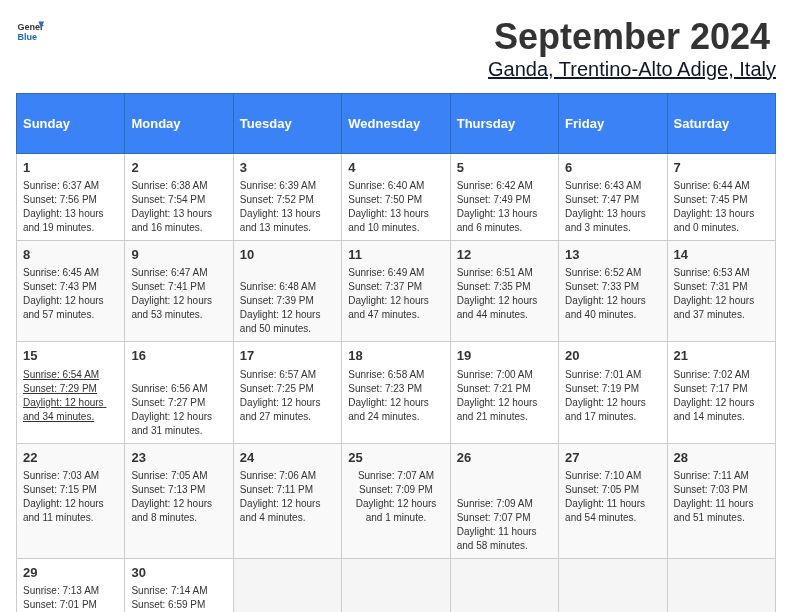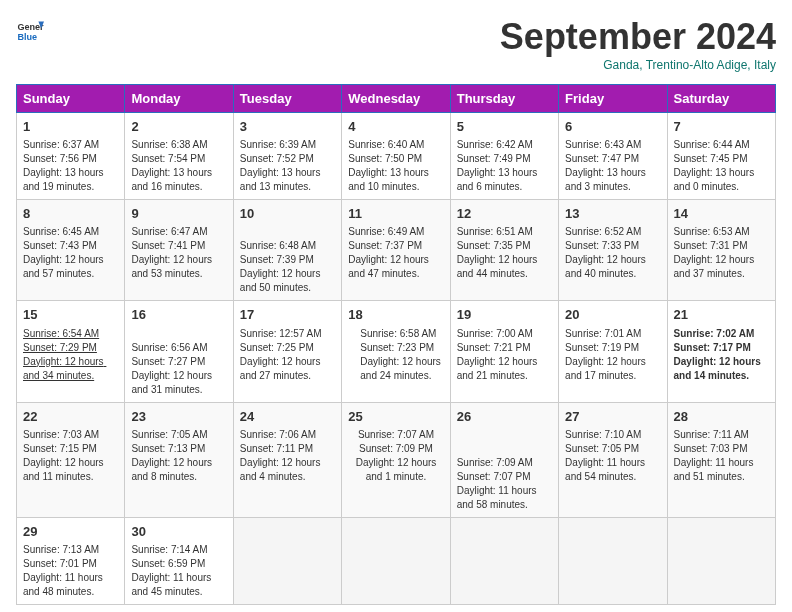--- a/index.html
+++ b/index.html
@@ -19,41 +19,42 @@
     .logo {
       display: flex;
       align-items: center;
       gap: 4px;
     }
     .logo-icon {
       width: 28px;
       height: 28px;
     }
     .title-block {
-      text-align: right;
+      text-align: center;
     }
     .month-title {
       font-size: 36px;
       font-weight: bold;
       color: #333;
     }
     .location {
-      font-size: 12px;
-      color: #0f766e;
+      font-size: 20px;
+      color: #0f172a;
+      text-decoration: underline;
     }
     table {
       width: 100%;
       border-collapse: collapse;
       font-size: 11px;
     }
     thead tr th {
-      background: #a21caf;
+      background: #3b82f6;
       color: #fff;
       text-align: left;
-      padding: 6px 6px;
+      padding: 22px 6px;
       font-size: 13px;
       font-weight: bold;
       border: 1px solid #2a6dbd;
     }
     tbody tr td {
       border: 1px solid #ccc;
       vertical-align: top;
       padding: 5px 6px;
       min-height: 80px;
       height: 85px;
@@ -207,45 +208,45 @@
 Daylight: 12 hours and 34 minutes.</div>
         </td>
         <td>
           <span class="day-num">16</span>
           <div class="day-detail" style="white-space: pre-wrap; margin-top: 16px;">Sunrise: 6:56 AM
 Sunset: 7:27 PM
 Daylight: 12 hours and 31 minutes.</div>
         </td>
         <td>
           <span class="day-num">17</span>
-          <div class="day-detail" style="white-space: pre-wrap;">Sunrise: 12:57 AM
+          <div class="day-detail" style="white-space: pre-wrap;">Sunrise: 6:57 AM
 Sunset: 7:25 PM
 Daylight: 12 hours and 27 minutes.</div>
         </td>
         <td>
           <span class="day-num">18</span>
-          <div class="day-detail" style="white-space: pre-wrap; margin-left: 12px;">Sunrise: 6:58 AM
+          <div class="day-detail" style="white-space: pre-wrap;">Sunrise: 6:58 AM
 Sunset: 7:23 PM
 Daylight: 12 hours and 24 minutes.</div>
         </td>
         <td>
           <span class="day-num">19</span>
           <div class="day-detail" style="white-space: pre-wrap;">Sunrise: 7:00 AM
 Sunset: 7:21 PM
 Daylight: 12 hours and 21 minutes.</div>
         </td>
         <td>
           <span class="day-num">20</span>
           <div class="day-detail" style="white-space: pre-wrap;">Sunrise: 7:01 AM
 Sunset: 7:19 PM
 Daylight: 12 hours and 17 minutes.</div>
         </td>
         <td>
           <span class="day-num">21</span>
-          <div class="day-detail" style="white-space: pre-wrap; font-weight: bold;">Sunrise: 7:02 AM
+          <div class="day-detail" style="white-space: pre-wrap;">Sunrise: 7:02 AM
 Sunset: 7:17 PM
 Daylight: 12 hours and 14 minutes.</div>
         </td>
       </tr>
       <tr>
         <td>
           <span class="day-num">22</span>
           <div class="day-detail" style="white-space: pre-wrap;">Sunrise: 7:03 AM
 Sunset: 7:15 PM
 Daylight: 12 hours and 11 minutes.</div>

